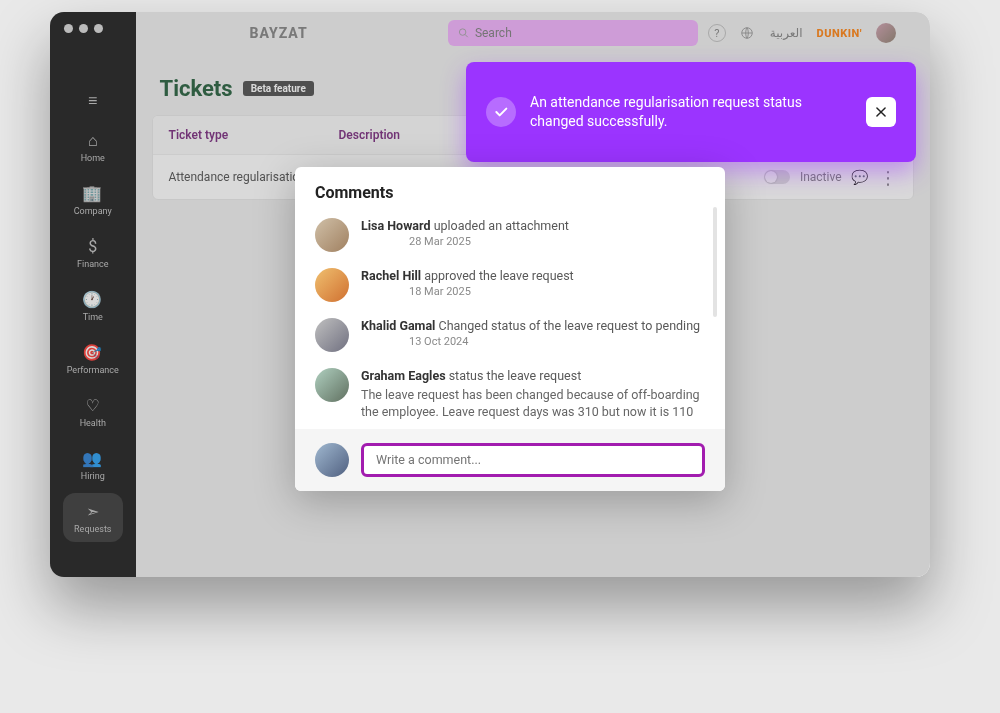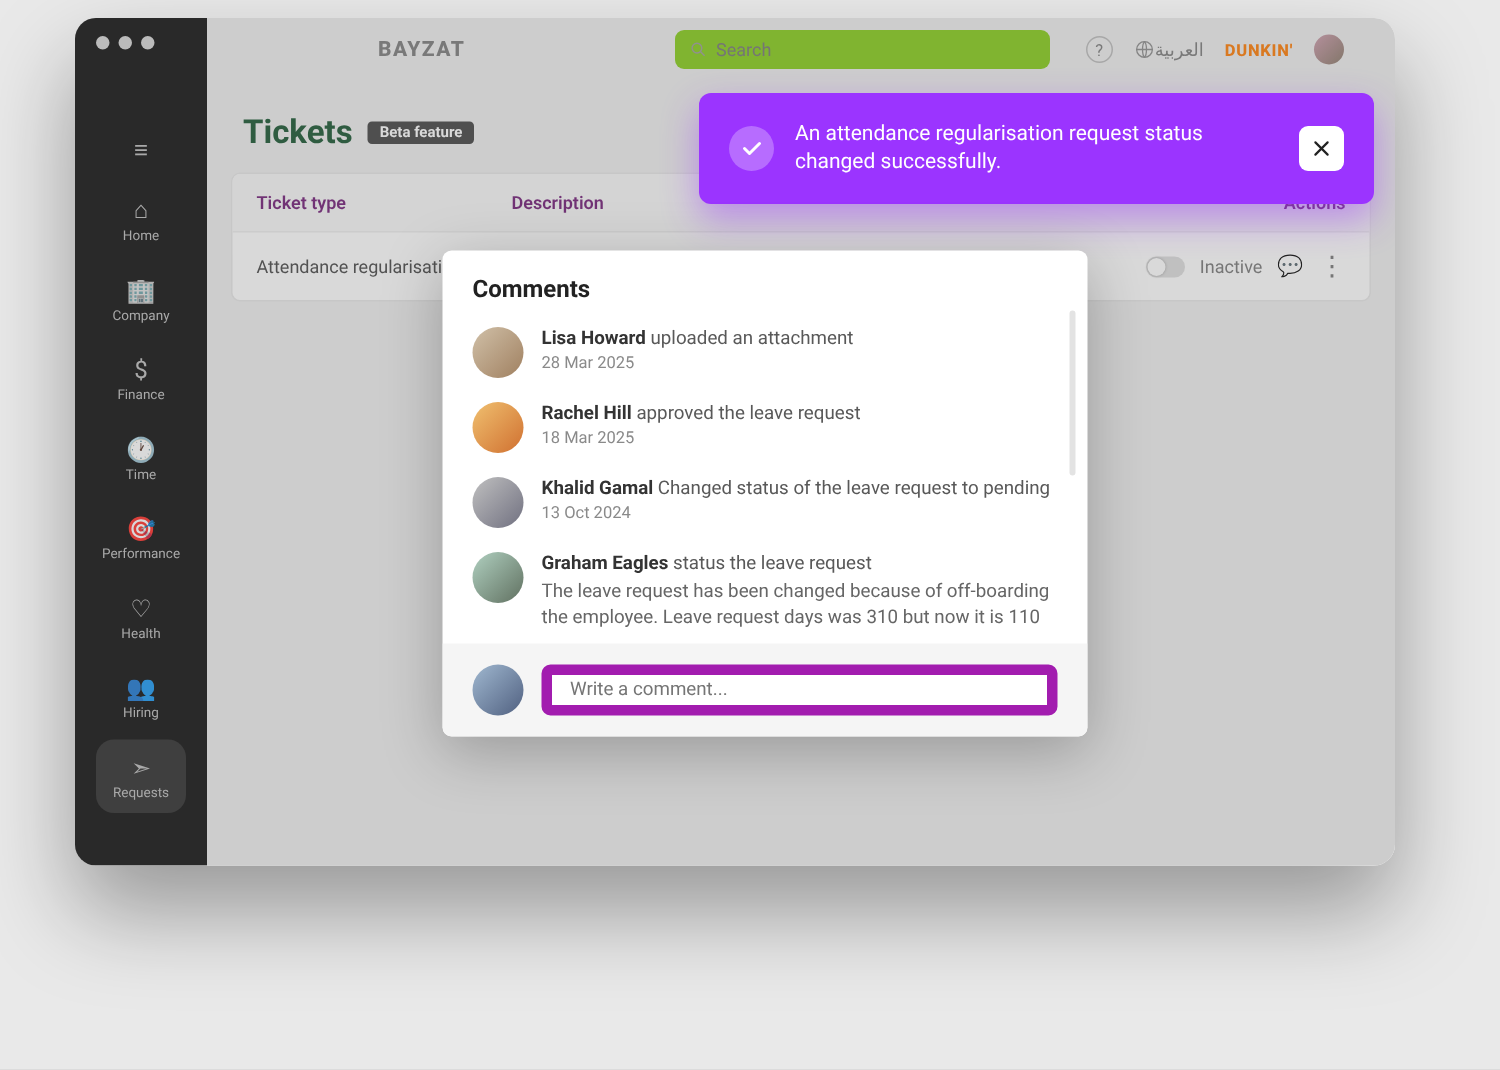--- a/index.html
+++ b/index.html
@@ -9,24 +9,24 @@
   }
   .browser {
     position:absolute; left:50px; top:12px; width:880px; height:565px;
     background:#fff; border-radius:14px; box-shadow:0 30px 60px rgba(0,0,0,.35);
     overflow:hidden;
   }
   .mac-dots { position:absolute; left:14px; top:12px; display:flex; gap:6px; }
   .mac-dots span { width:9px; height:9px; border-radius:50%; background:#d6d6d6; display:block; }
   .topbar { height:42px; display:flex; align-items:center; padding:0 18px; gap:10px; }
   .logo { font-weight:800; letter-spacing:1px; font-size:14px; color:#7a7a7a; margin-left:80px;}
-  .search { flex:none; width:250px; margin-left:130px; background:#84cc16; border-radius:6px; height:26px; display:flex; align-items:center; padding:0 10px; gap:6px; color:#8a8a8a;}
+  .search { flex:none; width:250px; margin-left:130px; background:#f0abfc; border-radius:6px; height:26px; display:flex; align-items:center; padding:0 10px; gap:6px; color:#8a8a8a;}
   .search input { border:none; background:transparent; outline:none; font-size:12px; width:100%; color:#444; }
   .top-right { margin-left:auto; display:flex; align-items:center; gap:14px; color:#7a7a7a; font-size:12px;}
-  .top-right .lang { display:flex; align-items:center; gap:0;}
+  .top-right .lang { display:flex; align-items:center; gap:16px;}
   .top-right .brand { color:#ff7a00; font-weight:800; font-size:11px; letter-spacing:0.5px;}
   .top-right .avatar-sm { width:20px; height:20px; border-radius:50%; background:linear-gradient(135deg,#c9a,#876); }
 
   .app-body { position:absolute; left:0; top:0; width:100%; height:100%; display:flex; }
   .sidebar {
     width:88px; background:#0c0c0c; color:#c9c9c9; padding-top:70px;
     display:flex; flex-direction:column; align-items:center; gap:4px;
   }
   .side-item { width:60px; text-align:center; padding:8px 0; font-size:9px; color:#bdbdbd; border-radius:12px; display:flex; flex-direction:column; align-items:center; gap:4px; cursor:pointer;}
   .side-item.active { background:#2a2a2a; }
@@ -65,31 +65,31 @@
   .clist { padding:4px 10px 0 20px; max-height:250px; overflow:hidden; }
   .citem { display:flex; gap:12px; padding:8px 0; }
   .av { width:34px; height:34px; border-radius:50%; background:linear-gradient(135deg,#d0c0a8,#a08060); flex:none; }
   .av.b { background:linear-gradient(135deg,#f0c070,#d07030);}
   .av.c { background:linear-gradient(135deg,#c0c0c0,#707080);}
   .av.d { background:linear-gradient(135deg,#b0d0c0,#607060);}
   .av.e { background:linear-gradient(135deg,#a0b8d0,#506080);}
   .cbody { flex:1; font-size:12.5px; color:#333;}
   .cbody .line1 .nm { font-weight:700; }
   .cbody .line1 .act { color:#595959; }
-  .cbody .dt { color:#8a8a8a; font-size:11px; margin-top:2px;}
+  .cbody .dt { color:#8a8a8a; font-size:11px; margin-top:2px;margin-left:48px;}
   .cbody .detail { color:#666; margin-top:4px; line-height:1.35;}
   .modal .composer { background:#f5f5f5; padding:14px 20px; display:flex; gap:12px; align-items:center;}
   .modal .composer input {
-    flex:1; height:34px; border:7px solid #a21caf; border-radius:6px; padding:0 12px; font-size:12.5px; outline:none;
+    flex:1; height:34px; border:3px solid #a21caf; border-radius:6px; padding:0 12px; font-size:12.5px; outline:none;
   }
 
   
   .toast {
     position:absolute; right:14px; top:50px; width:450px; background:#9b34ff;
-    color:#fff; border-radius:8px; padding:18px 20px; display:flex; align-items:center; gap:14px;
+    color:#fff; border-radius:8px; padding:31px 20px; display:flex; align-items:center; gap:14px;
     box-shadow:0 10px 24px rgba(155,52,255,.45);
   }
   .toast .ok { width:30px; height:30px; border-radius:50%; background:rgba(255,255,255,.28); display:flex; align-items:center; justify-content:center;}
   .toast .msg { flex:1; font-size:14px; line-height:1.35;}
   .toast .xbtn { width:30px; height:30px; background:#fff; color:#222; border-radius:6px; display:flex; align-items:center; justify-content:center; font-size:16px; cursor:pointer;}
 
   .scroll-hint { position:absolute; right:8px; top:40px; bottom:70px; width:4px; background: #0000; }
   .scroll-hint::after{ content:""; position:absolute; right:0; top:0; width:4px; height:110px; background:#e3e3e3; border-radius:2px;}
 
   svg { display:block; }

